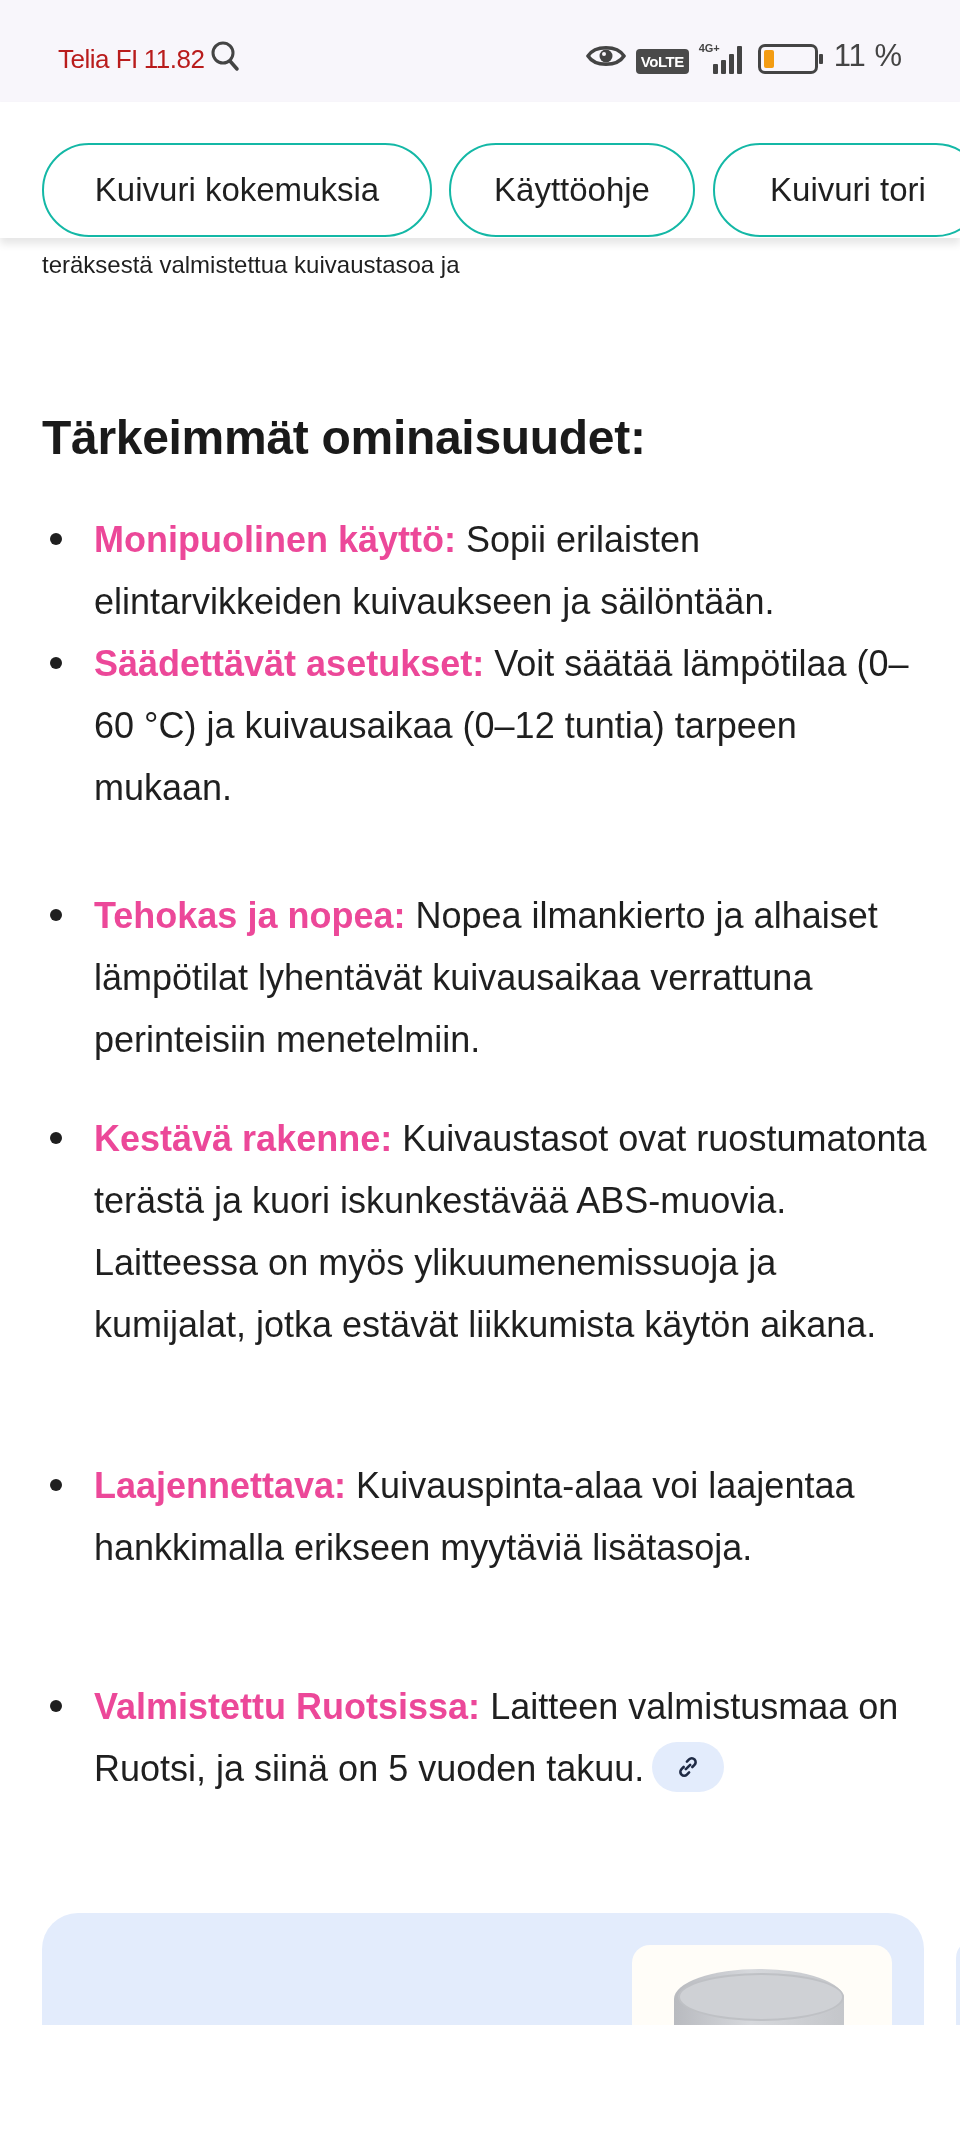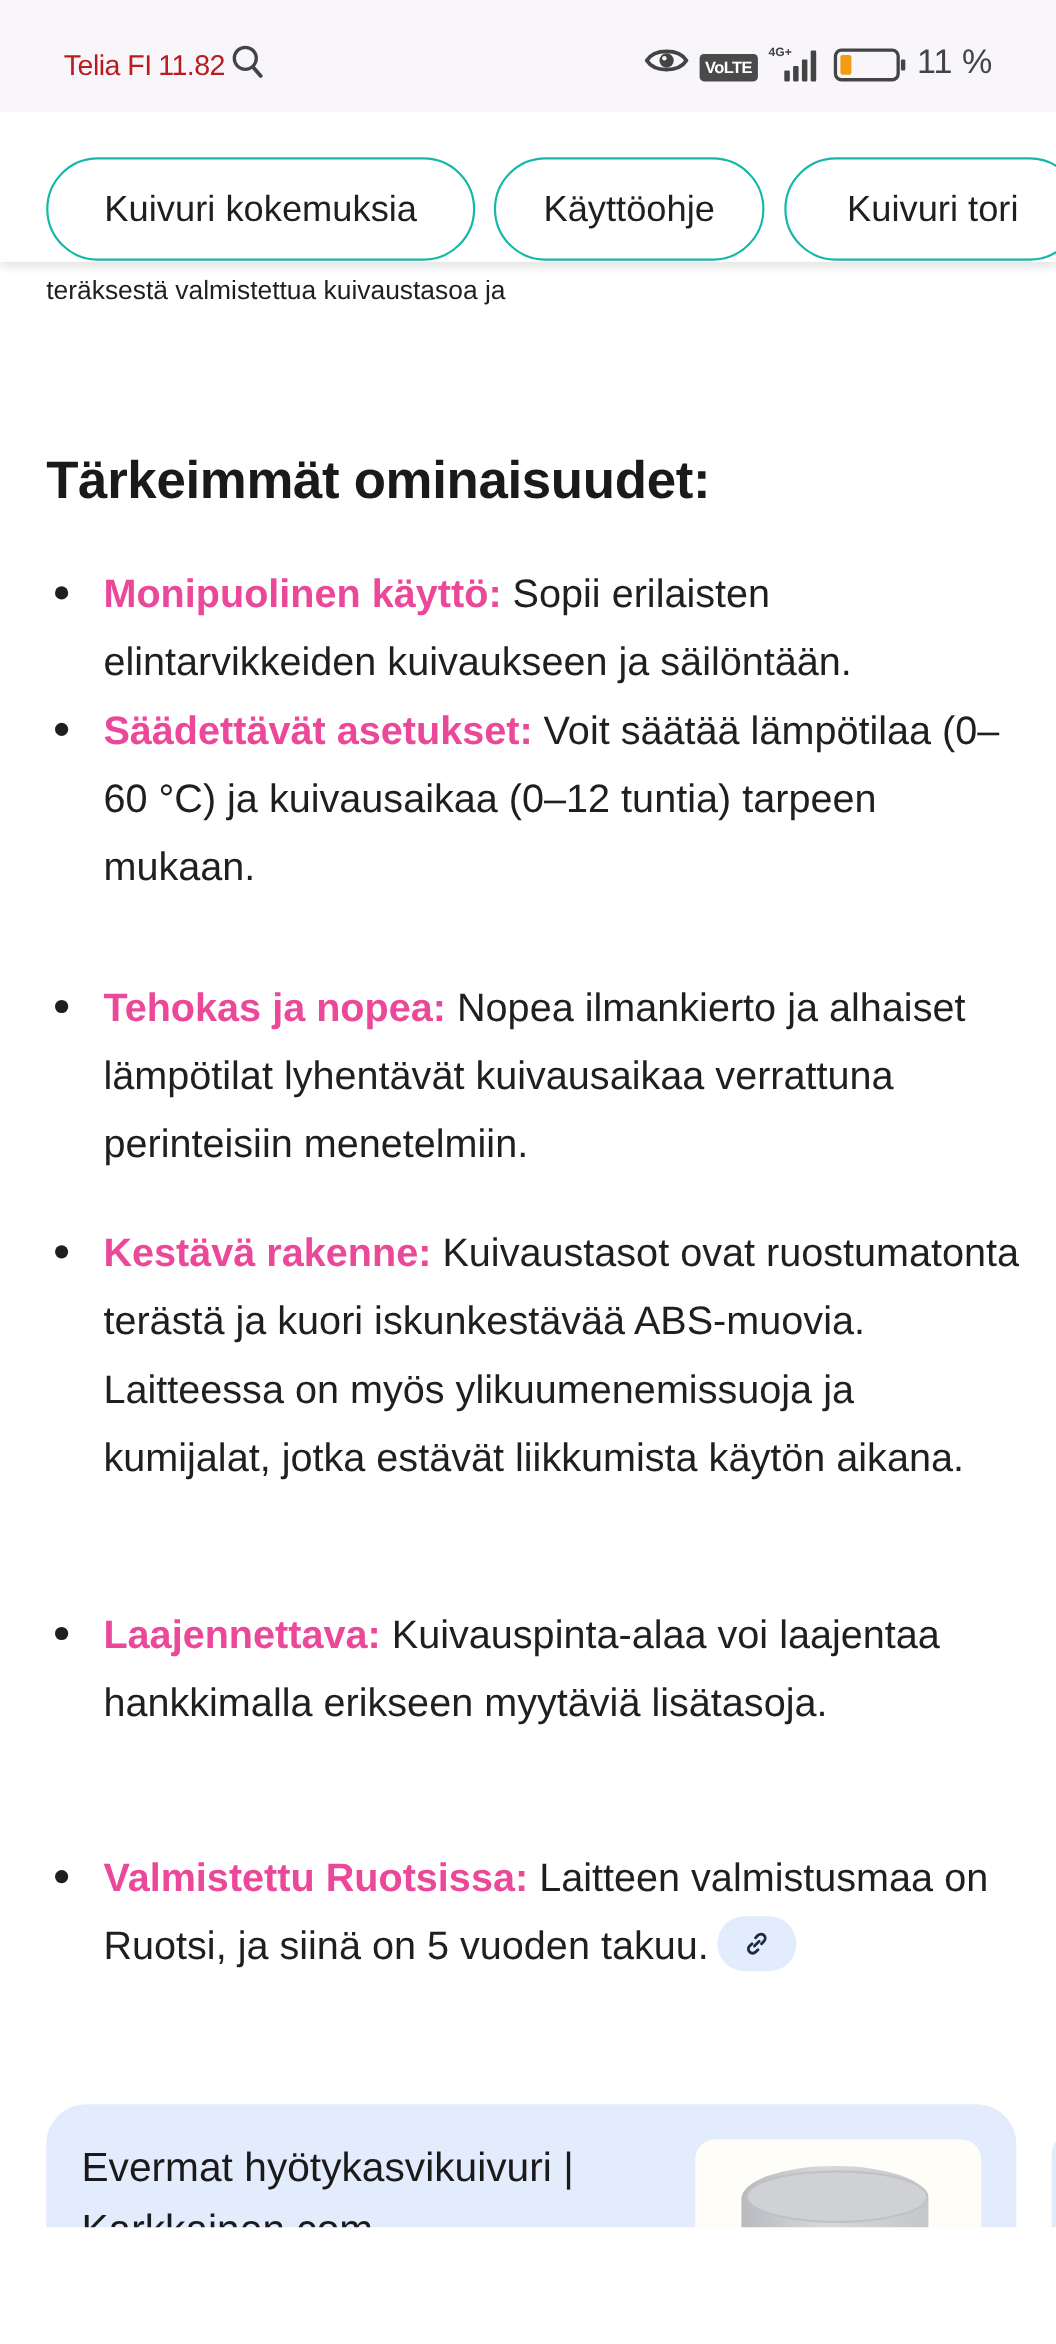--- a/index.html
+++ b/index.html
@@ -122,22 +122,18 @@
             <path d="M10 14 L14 10"></path>
             <path d="M11 7 L13 5 a3.5 3.5 0 0 1 5 5 L16 12"></path>
             <path d="M13 17 L11 19 a3.5 3.5 0 0 1 -5 -5 L8 12"></path>
           </g>
         </svg>
     </span>
   </div>
 </div>
 
 <div class="source-card">
-  <div class="source-title">
-    <div>Evermat hyötykasvikuivuri |</div>
-    <div>Karkkainen.com</div>
-  </div>
   <div class="source-thumb">
     <div class="thumb-cyl"></div>
   </div>
 </div>
 <div class="next-card-edge"></div>
 <div class="bottom-blank"></div>
 
 </body></html>

